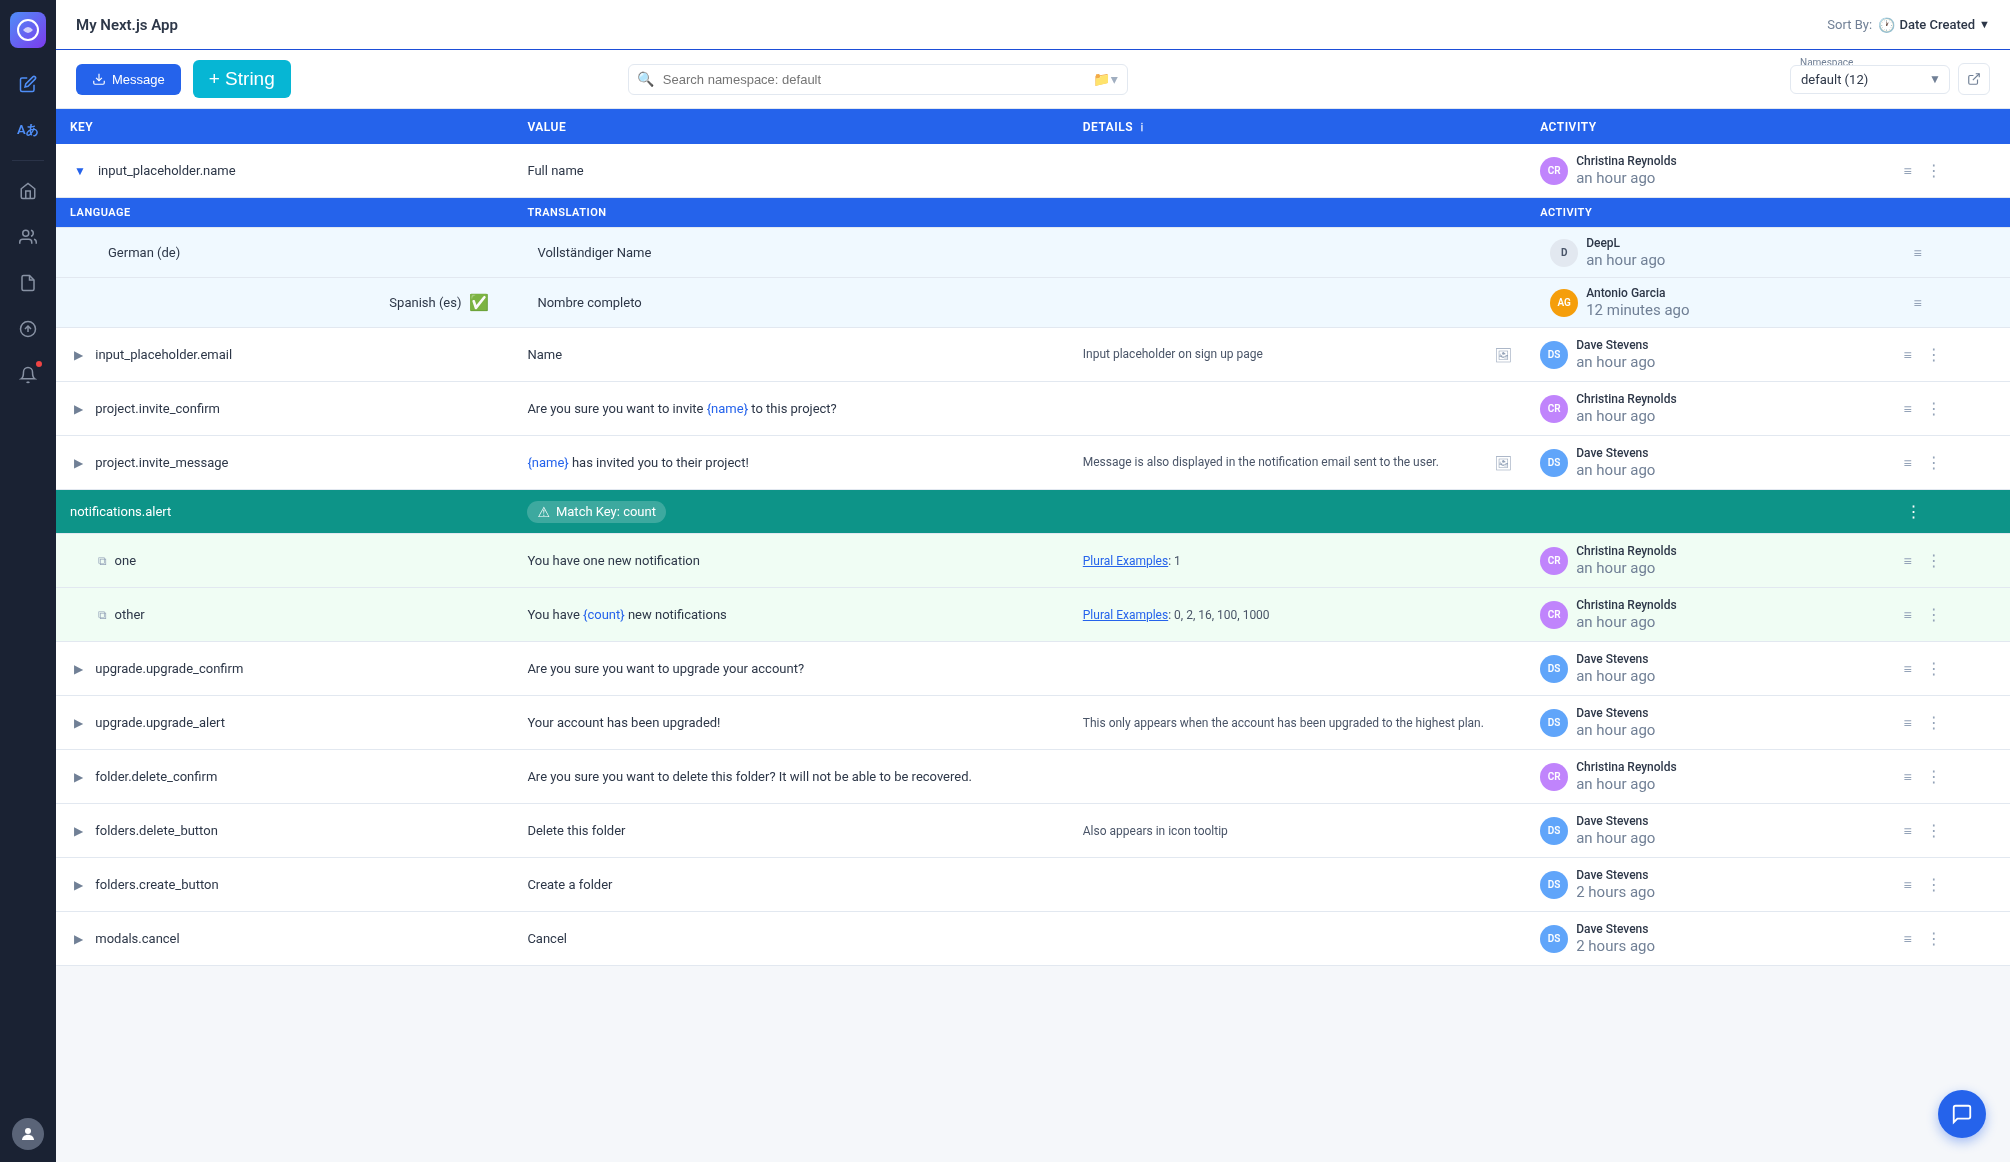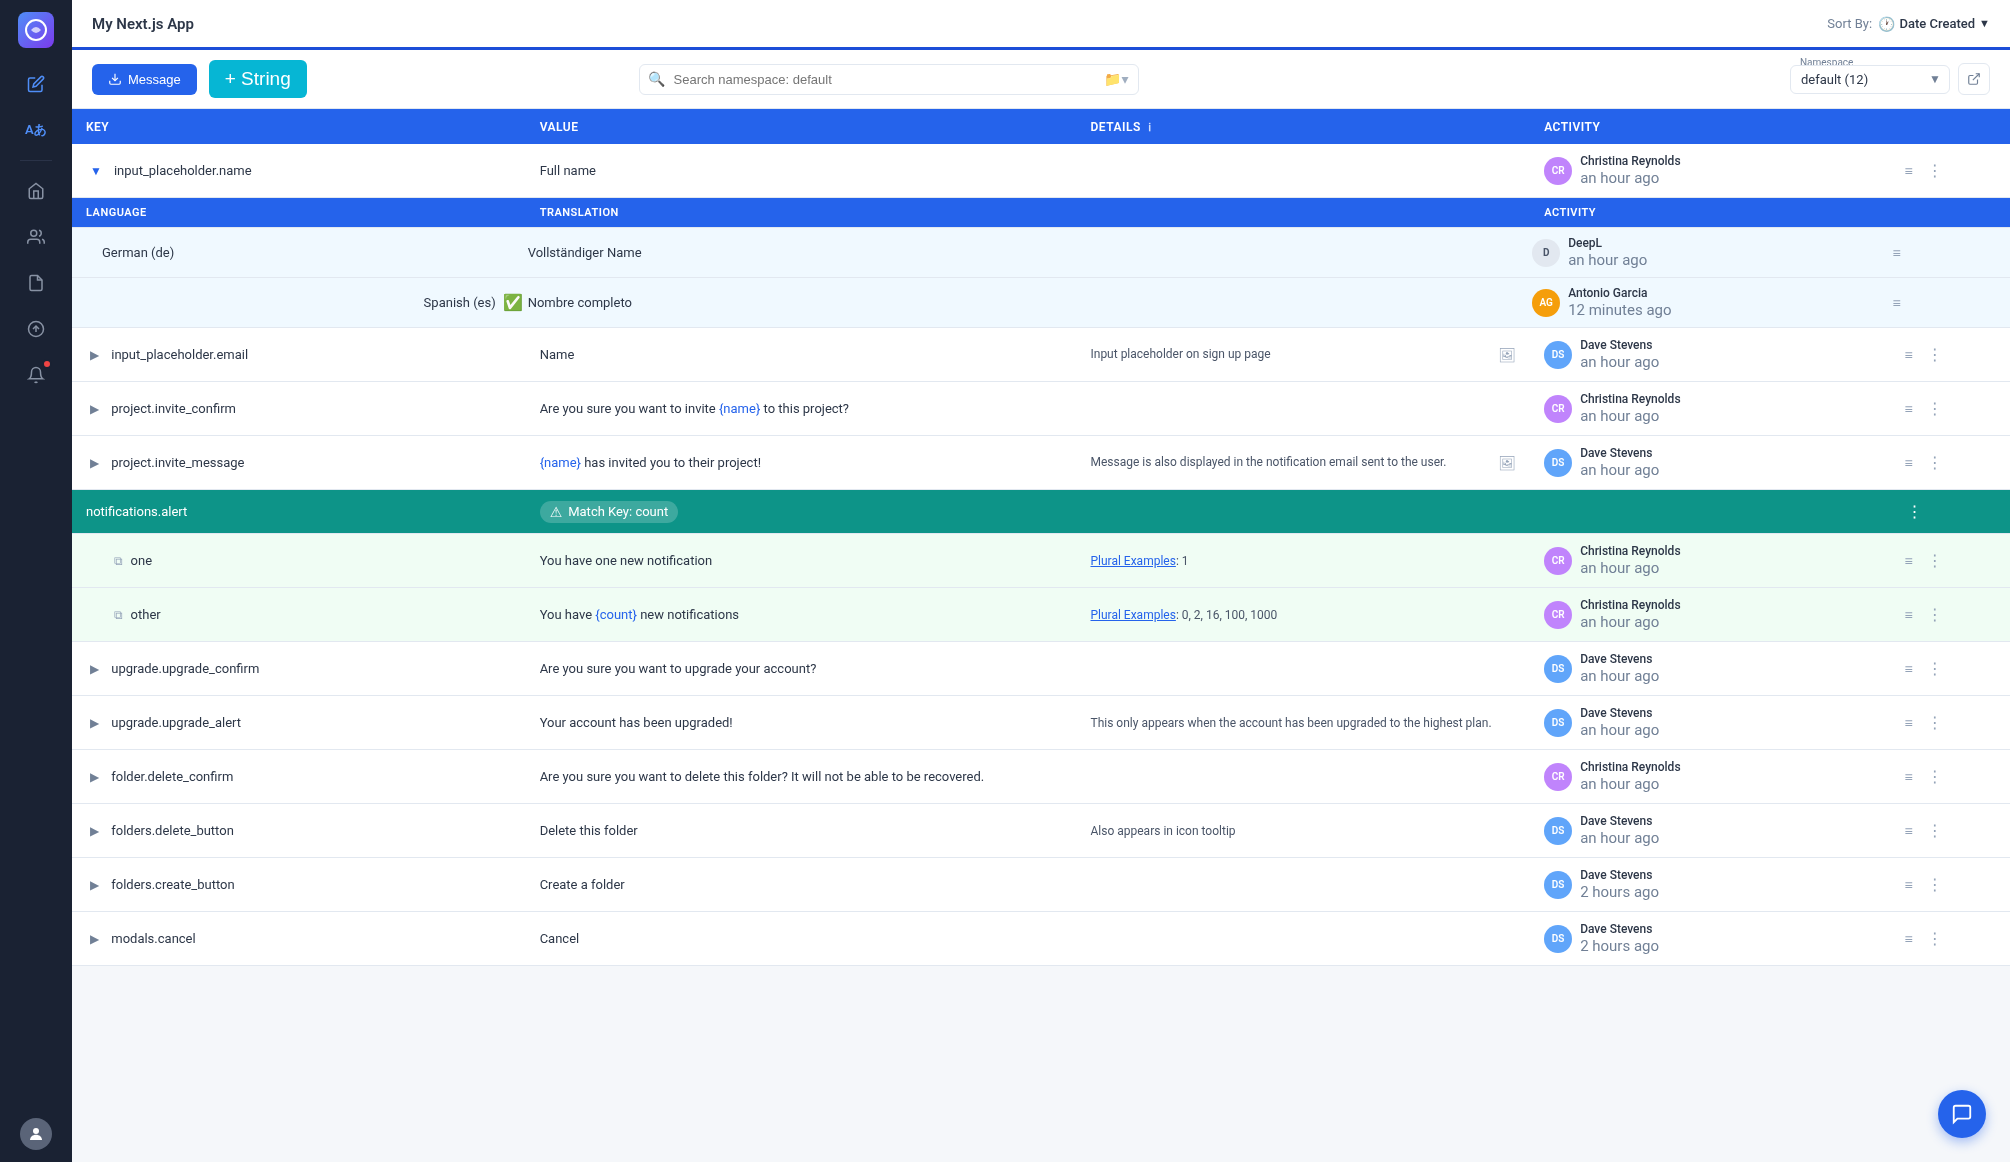--- a/index.html
+++ b/index.html
@@ -1,20 +1,20 @@
 <!DOCTYPE html>
 <html><head>
   <meta charset="utf-8">
   <style>
     * { box-sizing: border-box; margin: 0; padding: 0; }
     body { font-family: -apple-system, BlinkMacSystemFont, 'Segoe UI', Roboto, sans-serif; background: #f5f7fa; display: flex; height: 100vh; overflow: hidden; }
 
     
     .sidebar {
-      width: 72px;
+      width: 56px;
       background: #1a2233;
       display: flex;
       flex-direction: column;
       align-items: center;
       padding: 12px 0;
       gap: 6px;
       flex-shrink: 0;
       z-index: 10;
     }
     .sidebar-logo {
@@ -60,21 +60,21 @@
     .main {
       flex: 1;
       display: flex;
       flex-direction: column;
       overflow: hidden;
     }
 
     
     .topbar {
       background: white;
-      border-bottom: 3px solid #1d4ed8;
+      border-bottom: 1px solid #1d4ed8;
       padding: 0 20px;
       height: 50px;
       display: flex;
       align-items: center;
       justify-content: space-between;
       flex-shrink: 0;
     }
     .topbar-title {
       font-size: 15px;
       font-weight: 600;
@@ -237,21 +237,21 @@
       color: white !important;
       font-size: 11px;
       font-weight: 600;
       letter-spacing: 0.5px;
       text-transform: uppercase;
       padding: 8px 14px !important;
     }
     .row-sub {
       background: #f0f9ff !important;
     }
-    .row-sub td { background: #f0f9ff !important; padding: 8px 2px !important; margin-left: 46px; }
+    .row-sub td { background: #f0f9ff !important; padding: 8px 24px !important; margin-left: 46px; }
 
     
     .row-match-key {
       background: #0d9488 !important;
     }
     .row-match-key td {
       background: #0d9488 !important;
       color: white !important;
     }
     .match-key-badge {

